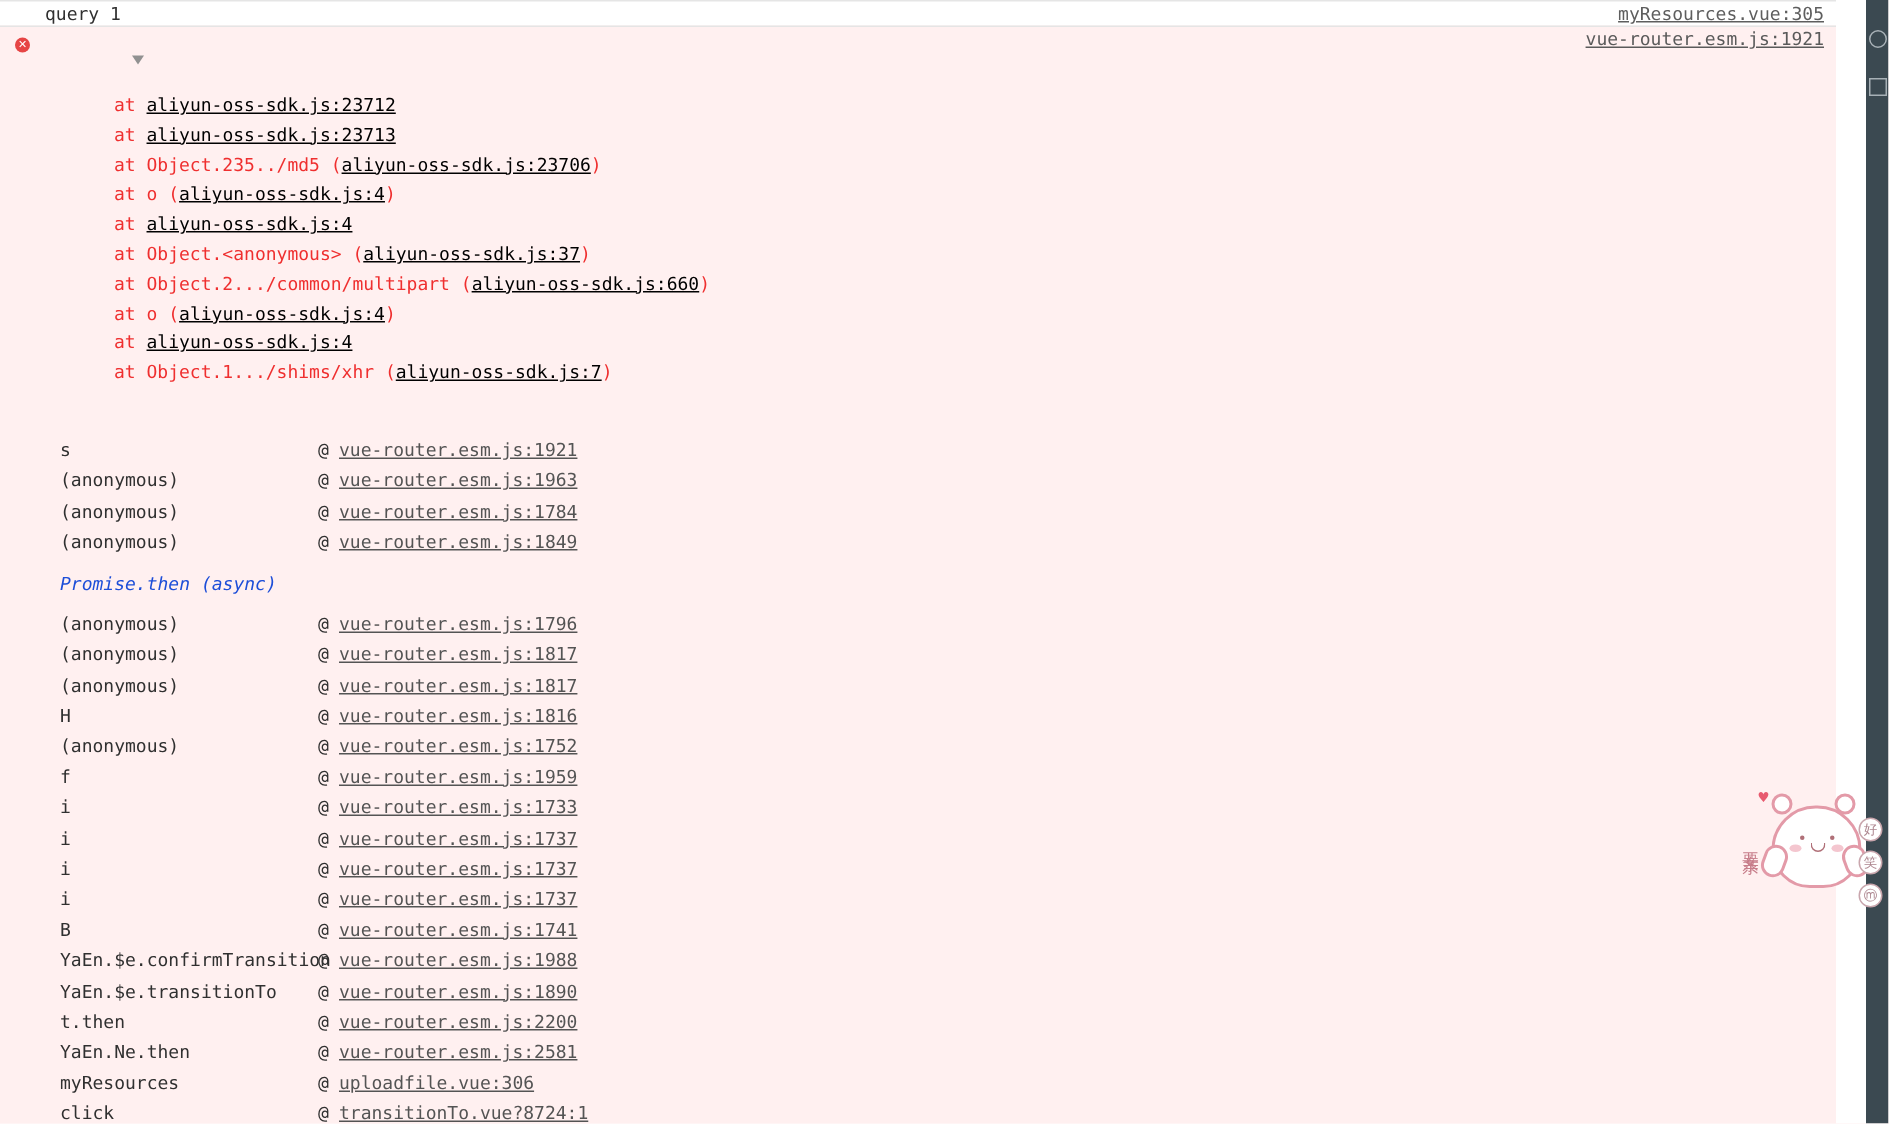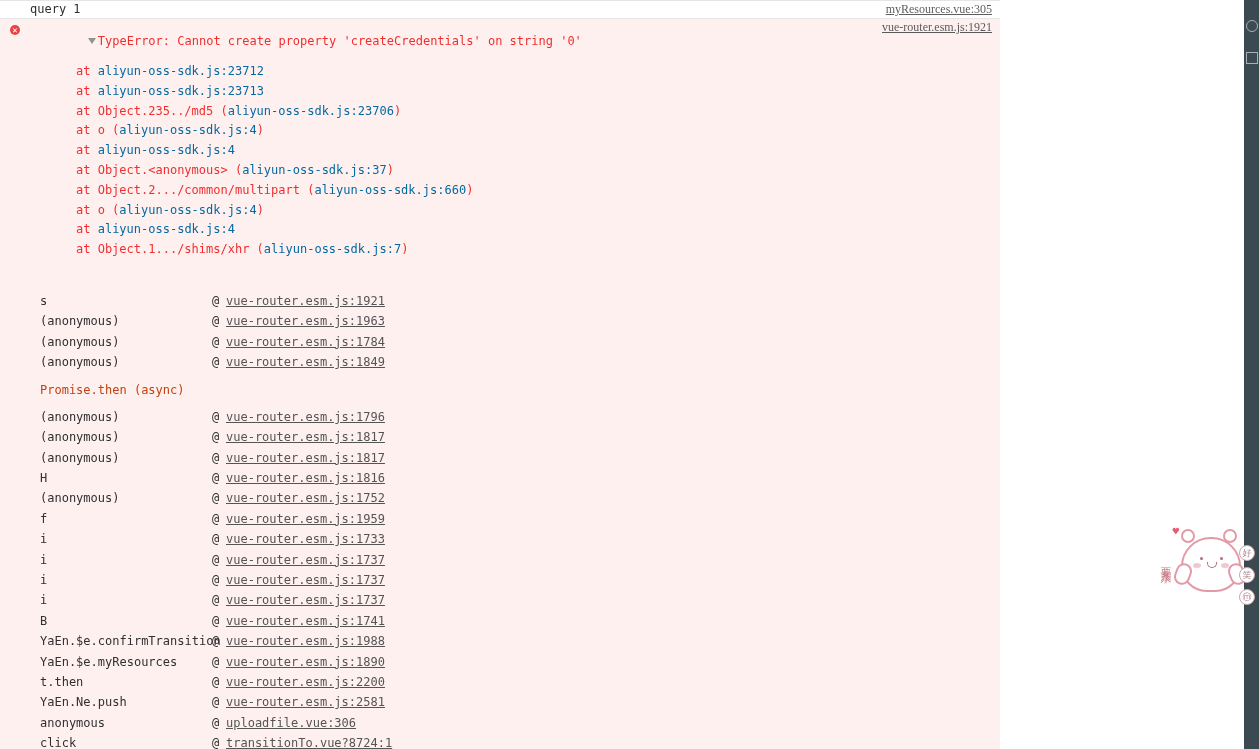--- a/index.html
+++ b/index.html
@@ -6,21 +6,21 @@
 body {
   font-family: Consolas, "Lucida Console", Menlo, monospace;
   font-size: 12px;
   background: #fff;
   width: 1259px;
   height: 749px;
   overflow: hidden;
   position: relative;
 }
 .console-wrap {
-  width: 1000px;
+  width: 1224px;
   height: 749px;
   background: #fff;
   display: flex;
   flex-direction: column;
 }
 .entry {
   border-top: 1px solid #e5e5e5;
   padding: 1px 0;
   position: relative;
 }
@@ -38,21 +38,21 @@
   flex: 1;
   padding-left: 6px;
   white-space: pre;
 }
 .loc {
   padding-right: 8px;
   text-align: right;
   color: #5e5e5e;
   white-space: nowrap;
 }
-.loc .lnk { text-decoration: underline; cursor: pointer; font-family: Liberation Serif, serif; }
+.loc .lnk { text-decoration: underline; cursor: pointer; }
 .query-row { color: #303030; }
 .error-block {
   background: #fff0f0;
   color: #ef2f2f;
 }
 .error-block .loc .lnk { color: #5a5a5a; }
 .caret {
   display:inline-block;
   width:0;height:0;
   border-left:4px solid transparent;
@@ -70,40 +70,42 @@
   line-height:10px;
   position:relative;top:1px;
 }
 .stack { padding-left: 46px; }
 .stack-line {
   color:#ef2f2f;
   line-height:1.65;
   white-space: nowrap;
 }
 .stack-line .lnk {
-  color:#0369a1;
+  color:#000000;
+  text-decoration: underline;
   cursor:pointer;
 }
 .call-table {
   padding: 3px 0 4px 40px;
 }
 .call-row {
   display:flex;
   line-height:1.7;
 }
 .call-fn {
   width: 172px;
   flex: 0 0 172px;
   color:#303030;
   white-space: nowrap;
 }
 .call-at { width: 14px; flex:0 0 14px; color:#303030; }
 .call-loc .lnk { color:#545454; text-decoration: underline; cursor:pointer; }
 .async-div {
-  color:#c2410c;
+  color:#1d4ed8;
+  font-style: italic;
 }
 .right-rail {
   position:absolute;
   right:0;top:0;width:15px;height:749px;
   background:#3b4951;
   display:flex;flex-direction:column;align-items:center;gap:20px;
   padding-top:20px;
 }
 .rail-ico { width:12px;height:12px;border:1px solid #a7b0b6; }
 .sticker {
@@ -164,21 +166,21 @@
       <div class="loc"><span class="lnk">myResources.vue:305</span></div>
     </div>
   </div>
 
   <div class="entry error-block">
     <div class="entry-row">
       <div class="gutter">
         <span class="err-icon">✕</span>
       </div>
       <div class="msg">
-        <span class="caret"></span><span>TypeError: Cannot create property 'createCredentials' on string '0'</span>
+        <span class="caret"></span>
         <div class="stack" id="stack"><div class="stack-line">at <span class="lnk">aliyun-oss-sdk.js:23712</span></div><div class="stack-line">at <span class="lnk">aliyun-oss-sdk.js:23713</span></div><div class="stack-line">at Object.235../md5 (<span class="lnk">aliyun-oss-sdk.js:23706</span>)</div><div class="stack-line">at o (<span class="lnk">aliyun-oss-sdk.js:4</span>)</div><div class="stack-line">at <span class="lnk">aliyun-oss-sdk.js:4</span></div><div class="stack-line">at Object.&lt;anonymous&gt; (<span class="lnk">aliyun-oss-sdk.js:37</span>)</div><div class="stack-line">at Object.2.../common/multipart (<span class="lnk">aliyun-oss-sdk.js:660</span>)</div><div class="stack-line">at o (<span class="lnk">aliyun-oss-sdk.js:4</span>)</div><div class="stack-line">at <span class="lnk">aliyun-oss-sdk.js:4</span></div><div class="stack-line">at Object.1.../shims/xhr (<span class="lnk">aliyun-oss-sdk.js:7</span>)</div></div>
       </div>
       <div class="loc"><span class="lnk">vue-router.esm.js:1921</span></div>
     </div>
 
     <div class="call-table" id="calls-pre">
         <div class="call-row">
           <span class="call-fn">s</span>
           <span class="call-at">@</span>
           <span class="call-loc"><span class="lnk">vue-router.esm.js:1921</span></span>
@@ -259,36 +261,36 @@
           <span class="call-fn">B</span>
           <span class="call-at">@</span>
           <span class="call-loc"><span class="lnk">vue-router.esm.js:1741</span></span>
         </div>
         <div class="call-row">
           <span class="call-fn">YaEn.$e.confirmTransition</span>
           <span class="call-at">@</span>
           <span class="call-loc"><span class="lnk">vue-router.esm.js:1988</span></span>
         </div>
         <div class="call-row">
-          <span class="call-fn">YaEn.$e.myResources</span>
+          <span class="call-fn">YaEn.$e.transitionTo</span>
           <span class="call-at">@</span>
           <span class="call-loc"><span class="lnk">vue-router.esm.js:1890</span></span>
         </div>
         <div class="call-row">
           <span class="call-fn">t.then</span>
           <span class="call-at">@</span>
           <span class="call-loc"><span class="lnk">vue-router.esm.js:2200</span></span>
         </div>
         <div class="call-row">
-          <span class="call-fn">YaEn.Ne.push</span>
+          <span class="call-fn">YaEn.Ne.then</span>
           <span class="call-at">@</span>
           <span class="call-loc"><span class="lnk">vue-router.esm.js:2581</span></span>
         </div>
         <div class="call-row">
-          <span class="call-fn">anonymous</span>
+          <span class="call-fn">myResources</span>
           <span class="call-at">@</span>
           <span class="call-loc"><span class="lnk">uploadfile.vue:306</span></span>
         </div>
         <div class="call-row">
           <span class="call-fn">click</span>
           <span class="call-at">@</span>
           <span class="call-loc"><span class="lnk">transitionTo.vue?8724:1</span></span>
         </div>
       </div>
   </div>

